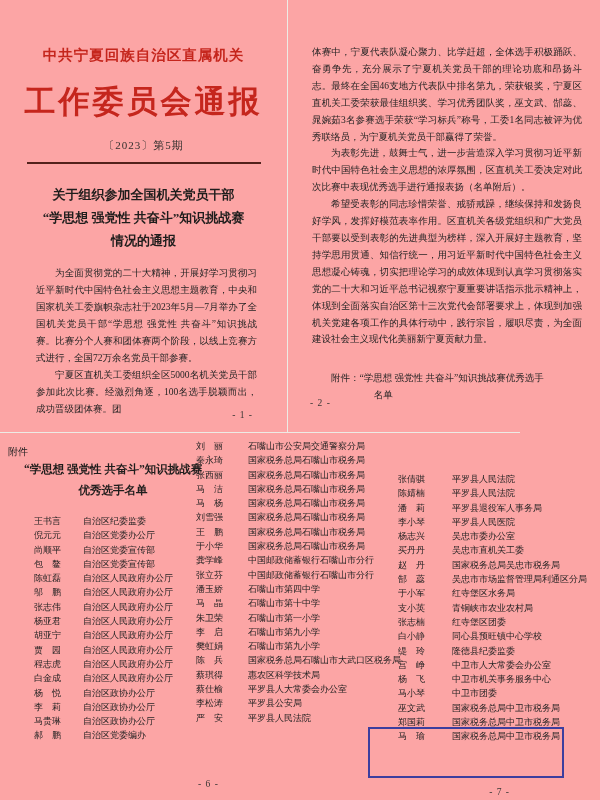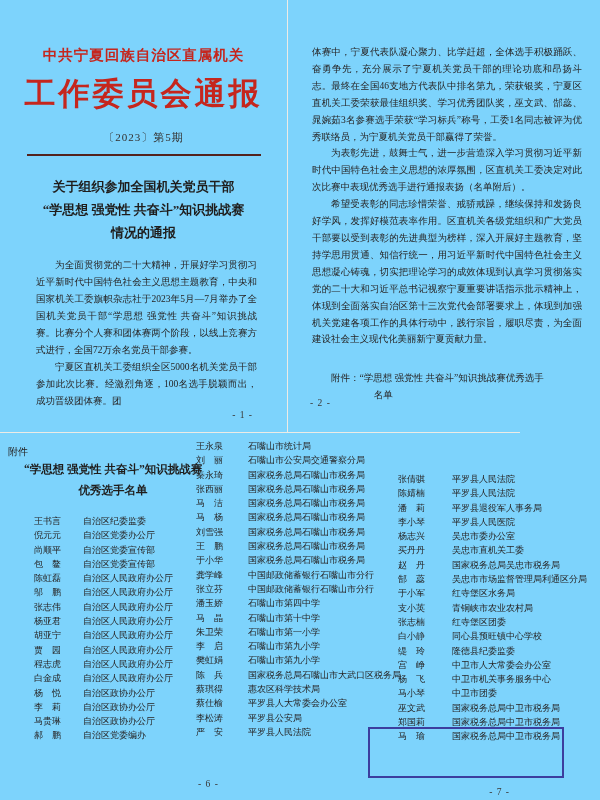--- a/index.html
+++ b/index.html
@@ -1,30 +1,30 @@
 <!DOCTYPE html>
 <html><head>
 <meta charset="utf-8">
 <style>
   html,body{margin:0;padding:0;}
   body{background:#dfddd8;}
   #canvas{
     position:relative;width:600px;height:800px;overflow:hidden;
-    background:#7dd3fc;
+    background:#fca5a5;
     font-family:"Liberation Serif","DejaVu Serif",serif;
     color:#262424;
   }
   
   .page{position:absolute;}
   #page1{left:0;top:0;width:287px;height:432px;border-right:1px solid #edebe5;}
   #page2{left:288px;top:0;width:312px;height:432px;}
   #sheet-bottom{left:0;top:432px;width:520px;height:368px;border-top:1px solid #edebe5;}
 
   .org-line{margin-top:46px;text-align:center;font-weight:bold;font-size:14.5px;letter-spacing:1px;color:#c5261d;}
-  .masthead{margin-top:8px;text-align:center;font-weight:bold;font-size:31px;letter-spacing:3px;color:#c5261d;}
+  .masthead{margin-top:16px;text-align:center;font-weight:bold;font-size:31px;letter-spacing:3px;color:#c5261d;}
   .issue{margin-top:15px;text-align:center;font-size:11px;letter-spacing:1px;color:#33302e;}
   .rule{margin:9px auto 0 auto;width:234px;border:none;border-top:2px solid #53221c;height:0;}
   .doc-title{margin-top:20px;text-align:center;font-weight:bold;font-size:13px;line-height:1.75;color:#1f1d1c;}
   .body-text{margin:13px 30px 0 36px;font-size:9.5px;line-height:1.78;text-align:justify;}
   .body-text p{margin:0;}
   .indent{text-indent:2em;}
   .pageno{position:absolute;font-size:9.5px;letter-spacing:1px;color:#3a3735;}
   #pn1{right:34px;bottom:12px;}
   #pn2{left:22px;bottom:24px;}
   #page2 .body-text{margin:44px 18px 0 24px;}
@@ -169,24 +169,20 @@
         </div>
 
         <div class="row">
           <span class="nm">郝　鹏</span>
           <span class="org">自治区党委编办</span>
         </div>
       </div>
 
     <div id="list-mid" class="roster">
 
-        <div class="row">
-          <span class="nm">王永泉</span>
-          <span class="org">石嘴山市统计局</span>
-        </div>
 
         <div class="row">
           <span class="nm">刘　丽</span>
           <span class="org">石嘴山市公安局交通警察分局</span>
         </div>
 
         <div class="row">
           <span class="nm">秦永琦</span>
           <span class="org">国家税务总局石嘴山市税务局</span>
         </div>

